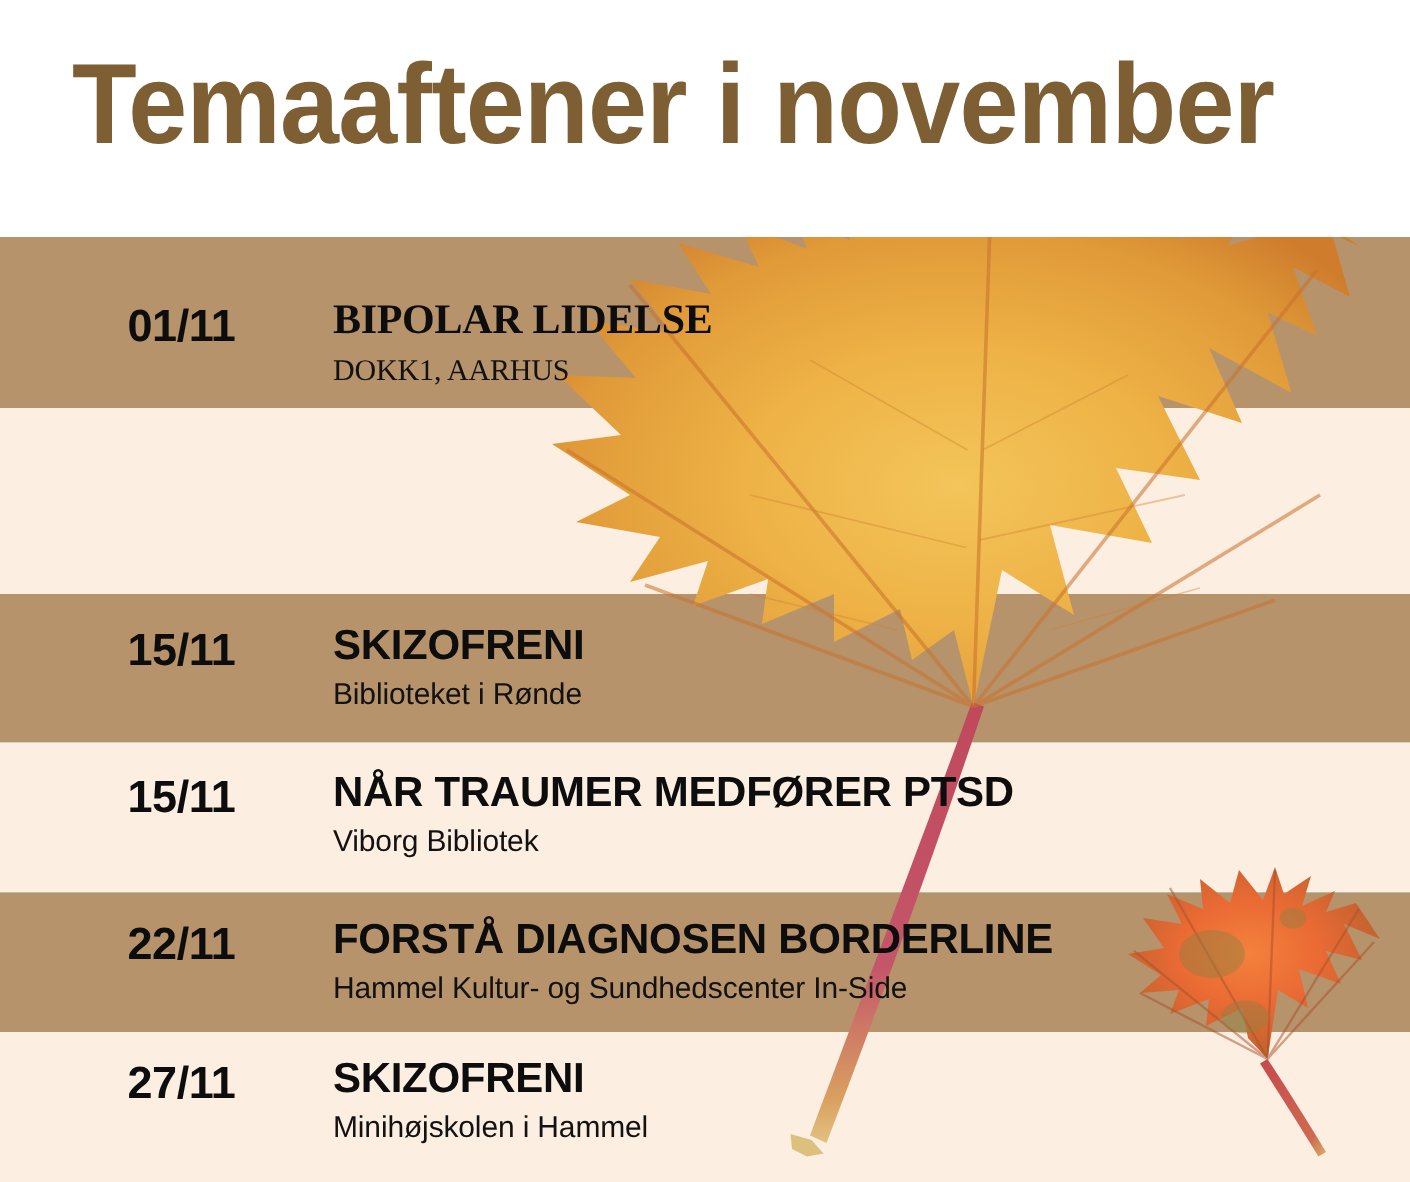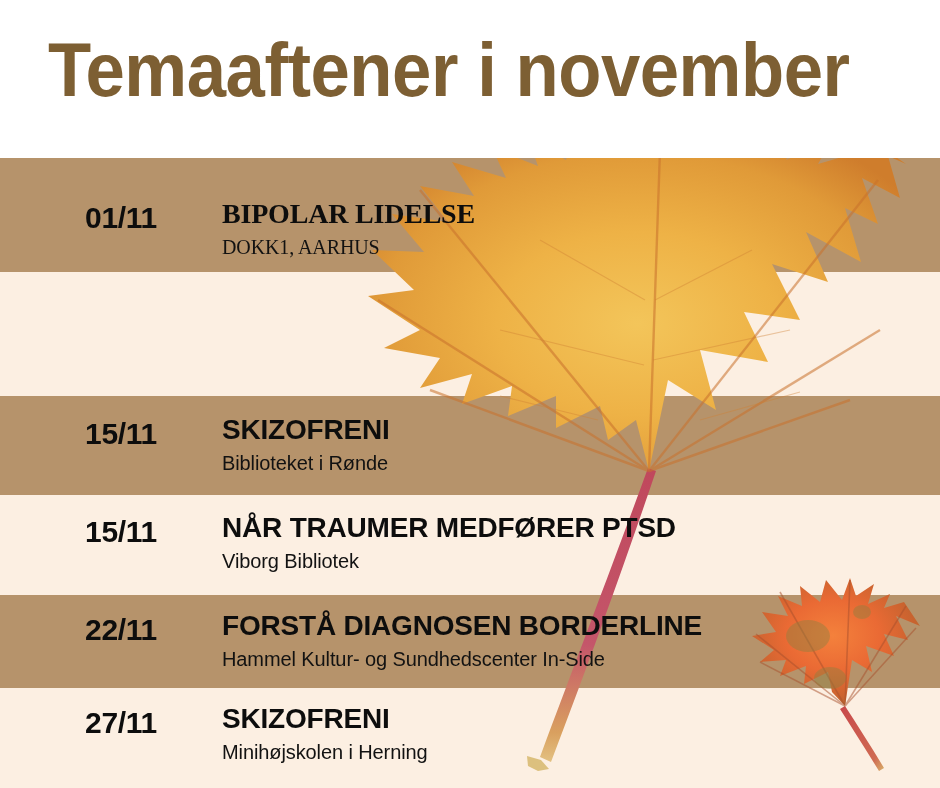--- a/index.html
+++ b/index.html
@@ -262,18 +262,18 @@
       <div class="row-body" style="top:14px;">
         <div class="row-title">FORSTÅ DIAGNOSEN BORDERLINE</div>
         <div class="row-venue">Hammel Kultur- og Sundhedscenter In-Side</div>
       </div>
     </div>
 
     <div class="row" style="top:688px;height:100px;">
       <div class="row-date" style="top:18px;text-align:center;">27/11</div>
       <div class="row-body" style="top:14px;">
         <div class="row-title">SKIZOFRENI</div>
-        <div class="row-venue">Minihøjskolen i Herning</div>
+        <div class="row-venue">Minihøjskolen i Hammel</div>
       </div>
     </div>
 
   </div>
 </div>
 
 </body></html>

